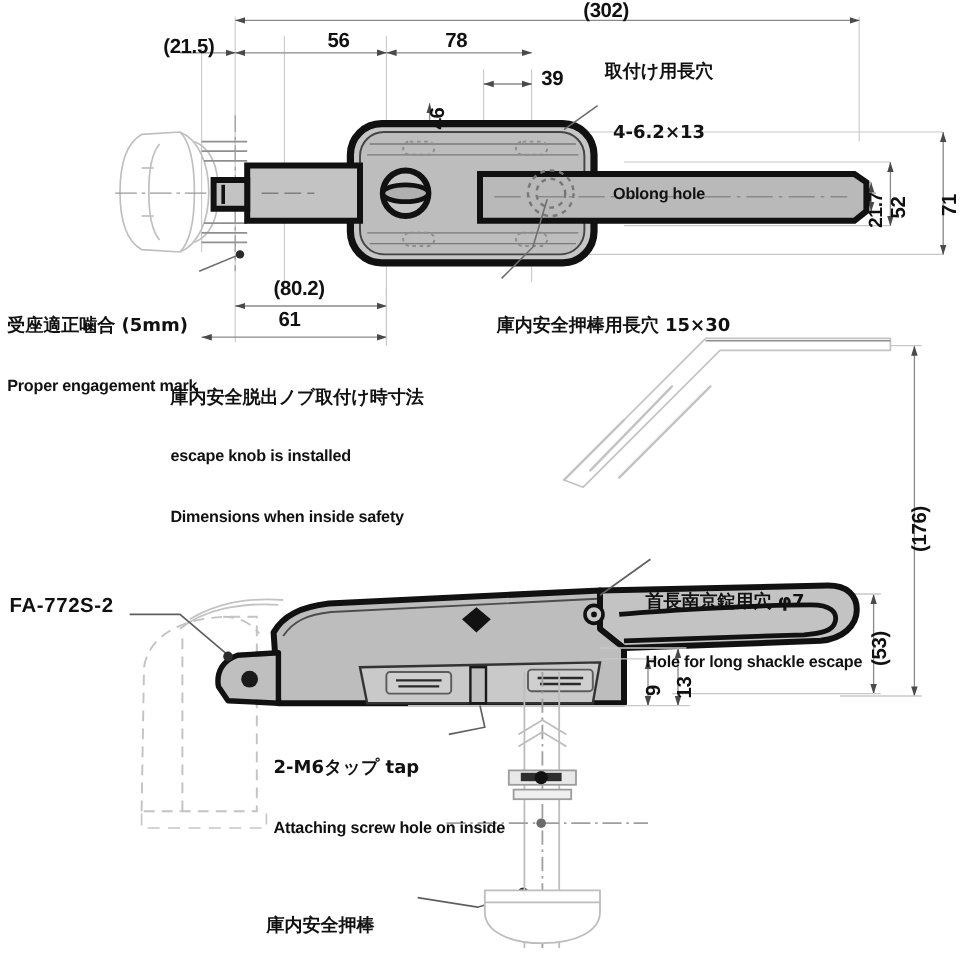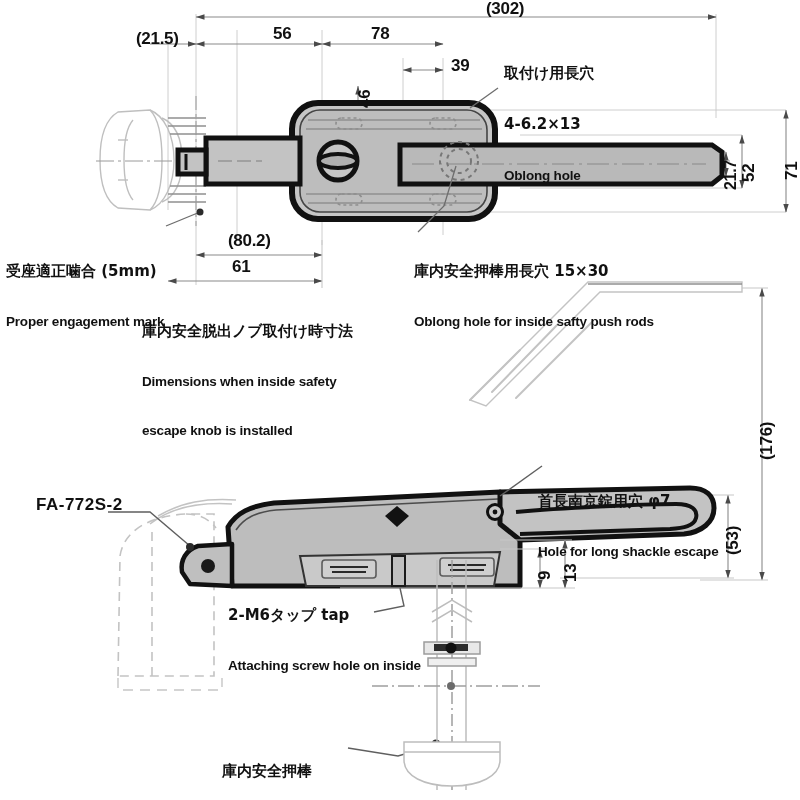--- a/index.html
+++ b/index.html
@@ -288,50 +288,49 @@
   <div class="lbl dim" style="left:411px;top:57px;margin-left:40px;">39</div>
   <div class="lbl dim vert" style="left:356px;top:108px;">46</div>
 
   <div class="lbl dim sm vert" style="left:722px;top:190px;">21.7</div>
   <div class="lbl dim vert" style="left:740px;top:182px;">52</div>
   <div class="lbl dim vert" style="left:783px;top:180px;">71</div>
 
   <div class="lbl dim" style="left:228px;top:232px;">(80.2)</div>
   <div class="lbl dim" style="left:232px;top:258px;">61</div>
 
-  <div class="lbl" style="left:504px;top:30px;">
+  <div class="lbl" style="left:504px;top:16px;text-align:center;">
     <span class="jp blk">取付け用長穴</span>
     <span class="jp blk" style="margin-top:1px;">4-6.2×13</span>
     <span class="en blk" style="margin-top:2px;">Oblong hole</span>
   </div>
 
   <div class="lbl" style="left:414px;top:228px;">
     <span class="jp blk">庫内安全押棒用長穴 15×30</span>
-    <span class="en blk" style="margin-top:2px;">Oblong hole for inside safty push rods</span>
   </div>
 
   <div class="lbl" style="left:6px;top:228px;">
     <span class="jp blk">受座適正噛合 (5mm)</span>
     <span class="en blk" style="margin-top:2px;">Proper engagement mark</span>
   </div>
 
   <div class="lbl" style="left:142px;top:288px;">
     <span class="jp blk">庫内安全脱出ノブ取付け時寸法</span>
+    <span class="en blk">escape knob is installed</span>
     <span class="en blk" style="margin-top:2px;">Dimensions when inside safety</span>
-    <span class="en blk">escape knob is installed</span>
-  </div>
-
-  <div class="lbl partno" style="left:8px;top:496px;margin-left:28px;">FA-772S-2</div>
+  </div>
+
+  <div class="lbl partno" style="left:8px;top:496px;">FA-772S-2</div>
 
   <div class="lbl" style="left:538px;top:458px;">
     <span class="jp blk">首長南京錠用穴 φ7</span>
     <span class="en blk" style="margin-top:2px;">Hole for long shackle escape</span>
   </div>
 
-  <div class="lbl" style="left:228px;top:572px;">
+  <div class="lbl" style="left:228px;top:596px;">
     <span class="jp blk">2-M6タップ tap</span>
     <span class="en blk" style="margin-top:2px;">Attaching screw hole on inside</span>
   </div>
 
   <div class="lbl" style="left:222px;top:728px;">
     <span class="jp blk">庫内安全押棒</span>
     
   </div>
 
   <div class="lbl dim vert" style="left:758px;top:460px;">(176)</div>

